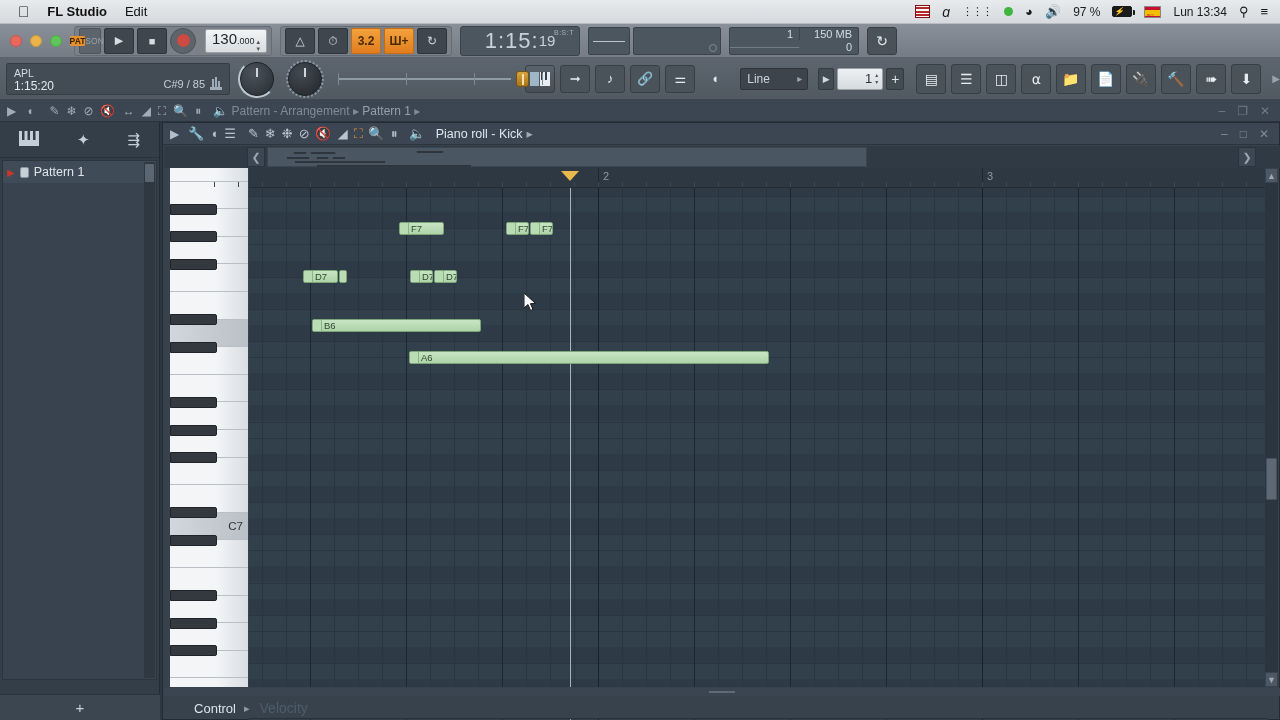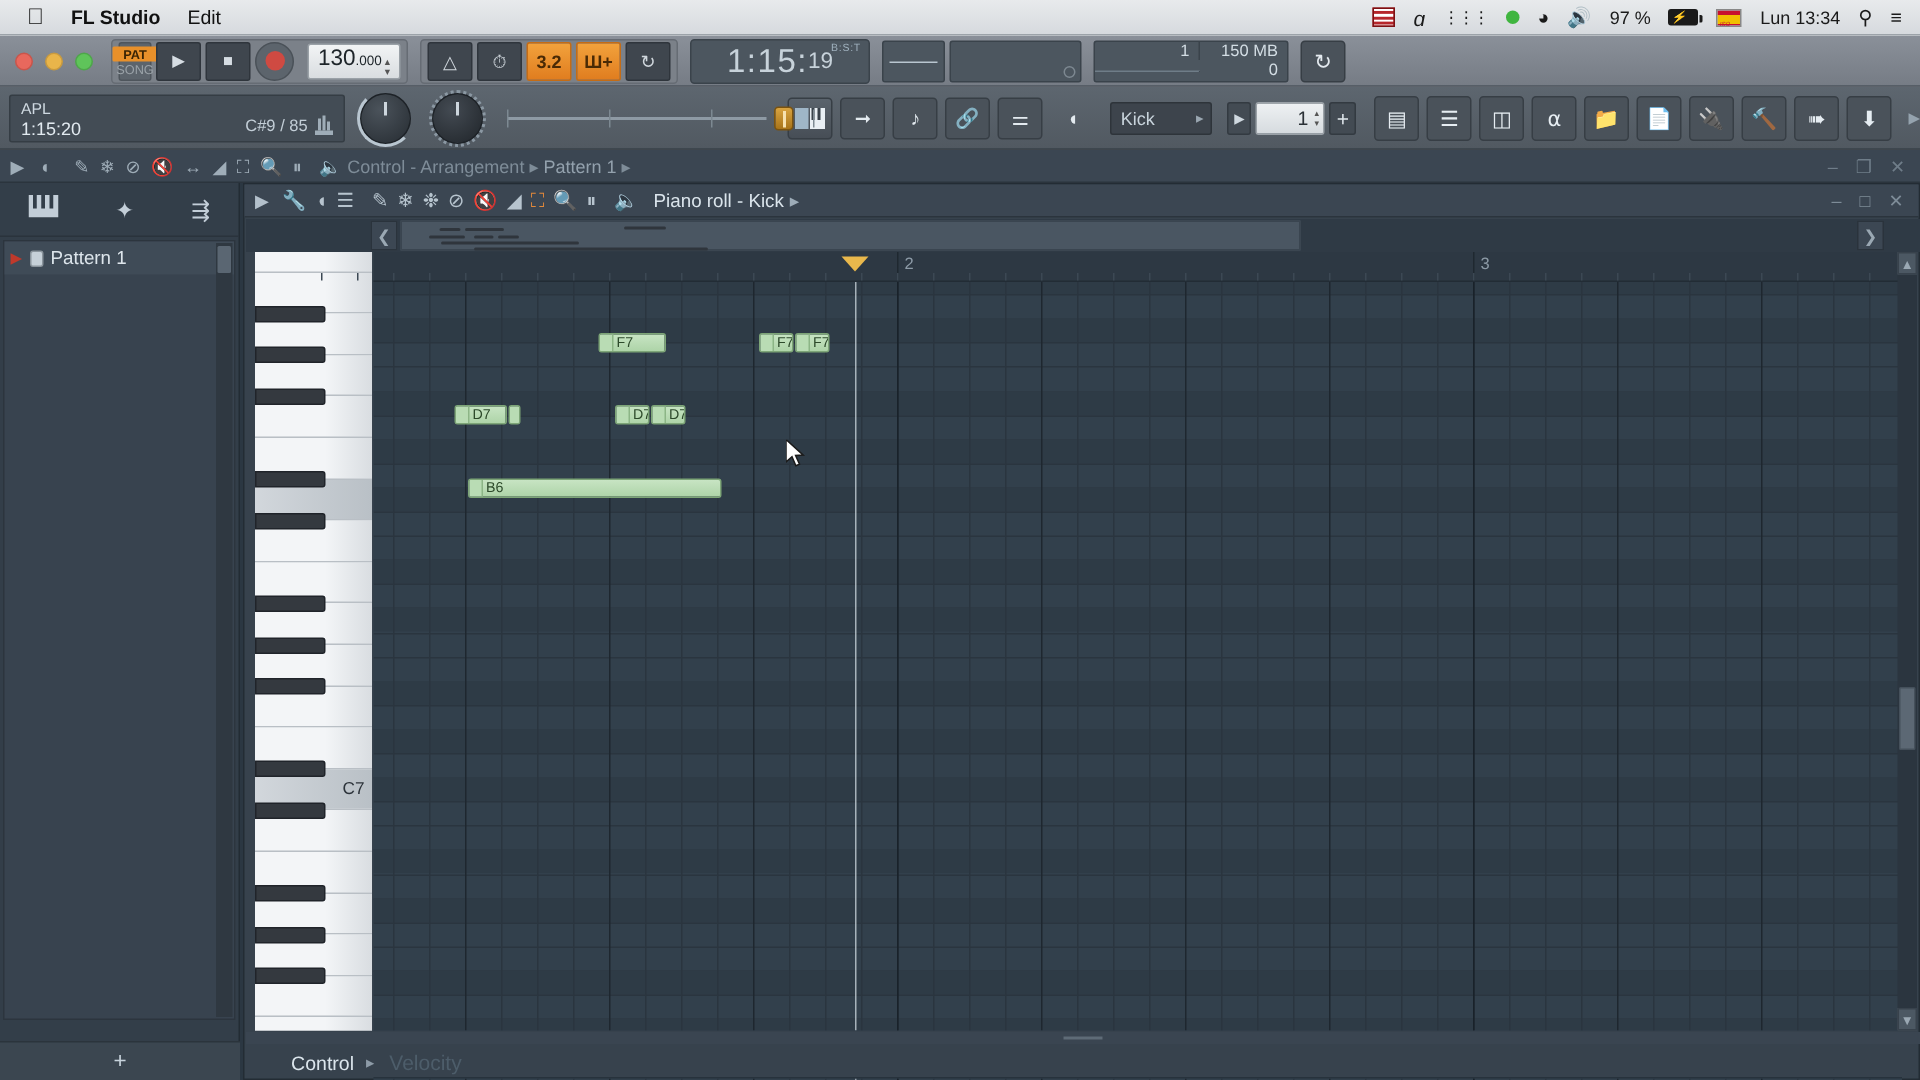--- a/index.html
+++ b/index.html
@@ -56,21 +56,21 @@
     background:#7a848a; border:1px solid #656e74; border-radius:2px;
     padding:0 9px; color:#e9eef1; font-size:13.5px; letter-spacing:.3px;
   }
   .menubar span{cursor:default;}
 
   .tpanel {
     margin-left:12px; height:30px; display:flex; align-items:center;
     background:#7b8189; border:1px solid #666c74; border-radius:3px; padding:0 4px; gap:3px;
   }
   .patsong { width:22px;height:26px;background:#5c646c;border:1px solid #4e555c;border-radius:2px;
-    display:flex;flex-direction:column;justify-content:center;align-items:center;line-height:10px;}
+    display:flex;flex-direction:row;justify-content:center;align-items:center;line-height:10px;}
   .patsong b{font-size:8.5px;background:#e8902a;color:#3a2405;display:block;width:30px;text-align:center;border-radius:1px;font-weight:bold;}
   .patsong i{font-size:8.5px;color:#9aa2a8;font-style:normal;display:block;}
   .tbtn { width:30px;height:26px;background:#3f464e;border:1px solid #2f353c;border-radius:2px;
     display:flex;align-items:center;justify-content:center;color:#d6dde3;font-size:11px;}
   .tbtn.rec { background:#5c646c;border-radius:50%;width:26px;height:26px;border:1px solid #4a5158;}
   .tbtn.rec i{width:13px;height:13px;border-radius:50%;background:#cf4a42;display:block;}
   .tempo { margin-left:6px;height:24px;min-width:62px;background:linear-gradient(to bottom,#f2f4f5,#d9dde0);
     border:1px solid #9aa1a7;border-radius:2px;color:#1d2429;display:flex;align-items:baseline;
     justify-content:center;padding:0 5px;font-size:15px;}
   .tempo .dec{font-size:9px;}
@@ -389,21 +389,21 @@
             <rect x="15" y="0" width="2" height="8" fill="#39424b"></rect>
           </svg>
       </div>
       <div class="r2b">➞</div>
       <div class="r2b">♪</div>
       <div class="r2b">🔗</div>
       <div class="r2b">⚌</div>
       <div class="r2b" style="background:none;border:none;">◖</div>
     </div>
 
-    <div class="lineddl">Kick</div>
+    <div class="lineddl">Line</div>
 
     <div class="stepgrp">
       <div class="tri">▶</div>
       <div class="val">1</div>
       <div class="plus">+</div>
     </div>
 
     <div class="bigicons">
       <div class="bi">▤</div>
       <div class="bi">☰</div>
@@ -426,21 +426,21 @@
     <span class="ic">❄</span>
     <span class="ic">⊘</span>
     <span class="ic">🔇</span>
     <span class="ic">↔</span>
     <span class="ic">◢</span>
     <span class="ic">⛶</span>
     <span class="ic">🔍</span>
     <span class="ic">⏸</span>
     <span class="title">
       <span>🔈</span>
-      <span>Control - Arrangement</span>
+      <span>Pattern - Arrangement</span>
       <span>▸</span>
       <b>Pattern 1</b>
       <span>▸</span>
     </span>
     <div class="plwin">
       <span>–</span>
       <span>❐</span>
       <span>✕</span>
     </div>
   </div>
@@ -717,20 +717,24 @@
           <div class="nm">D7</div>
         </div>
         <div class="note" style="left: 185px; top: 82px; width: 23px;">
           <div class="st"></div>
           <div class="nm">D7</div>
         </div>
         <div class="note" style="left: 63px; top: 131px; width: 169px;">
           <div class="st"></div>
           <div class="nm">B6</div>
         </div>
+        <div class="note" style="left: 160px; top: 163px; width: 360px;">
+          <div class="st"></div>
+          <div class="nm">A6</div>
+        </div>
       </div>
 
     <div class="vsb">
       <div class="ar">▲</div>
       <div class="th"></div>
       <div class="ar" style="position:absolute;bottom:0;left:0;right:0;">▼</div>
     </div>
 
     <div class="hsplit">
         <i></i>

